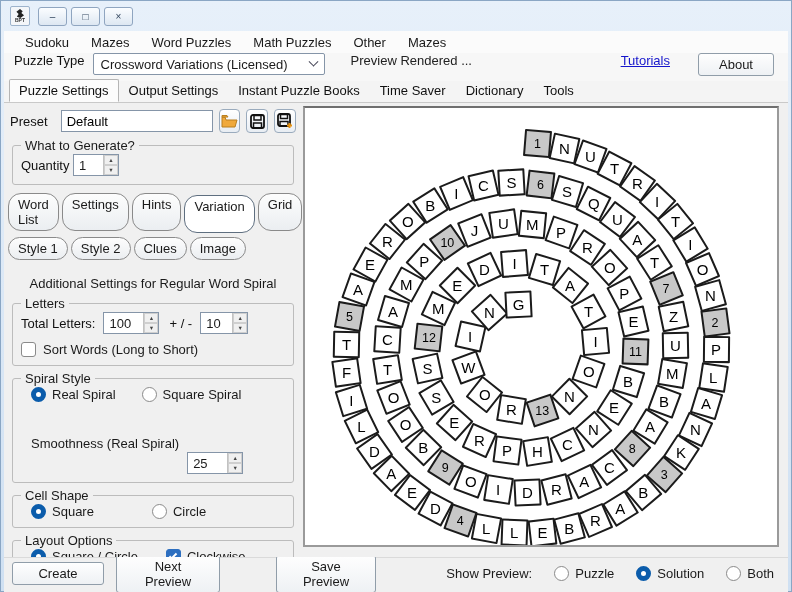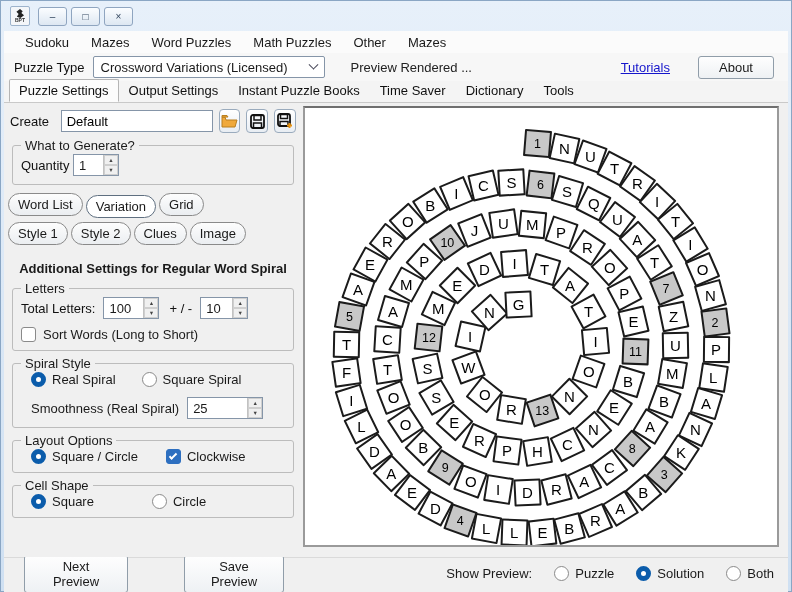--- a/index.html
+++ b/index.html
@@ -17,21 +17,21 @@
   .win-btns { display:flex; gap:4px; }
   .win-btn { width:29px; height:19px; border:1px solid #8fa5c0; border-radius:3px;
              background:linear-gradient(#fbfdff,#dde7f2); display:flex; align-items:center; justify-content:center;
              font-size:10px; color:#33465e; }
 
   
   .menubar { height:22px; background:#fbfbfb; display:flex; align-items:center; padding-left:10px; }
   .menu-item { padding:2px 11px; }
 
   
-  .toolbar { height:28px; background:#f7f7f7; display:flex; align-items:center; padding:0 10px; }
+  .toolbar { height:28px; background:#f7f7f7; display:flex; align-items:flex-start; padding:0 10px; }
   .lbl { color:#111; }
   .combo { display:inline-flex; align-items:center; border:1px solid #8595a8; border-radius:2px; background:#fff; height:22px; padding:0 7px; }
   .combo .val { flex:1; }
   .chev { width:7px; height:7px; border-right:1.6px solid #445; border-bottom:1.6px solid #445; transform:rotate(45deg) translate(-2px,-2px); margin-left:9px; }
   .toolbar .combo { width:232px; margin-left:8px; }
   .status-text { margin-left:26px; color:#222; }
   .spacer { flex:1; }
   .link { color:#1515cc; text-decoration:underline; margin-right:28px; }
   .push-btn { border:1px solid #909da9; border-radius:3px; background:linear-gradient(#fefefe,#eef1f4); padding:3px 15px; text-align:center; }
   .about-btn { width:76px; margin-right:4px; }
@@ -63,38 +63,38 @@
   .spinner .val { display:flex; align-items:center; padding:0 5px; flex:1; }
   .spin-col { display:flex; flex-direction:column; width:15px; border-left:1px solid #c2c2c2; }
   .spin-btn { flex:1; background:#f0f0f0; border:1px solid #cfcfcf; display:flex; align-items:center; justify-content:center;
               font-size:5.5px; color:#444; line-height:4px; }
   .sp-qty { width:46px; }
 
   .subtabs { display:flex; gap:3px; margin:8px 4px 0; }
   .btn3d { border:1px solid #8a8a8a; border-radius:13px; background:linear-gradient(#fdfdfd,#ebeef1); padding:3px 9px; }
   .btn3d.pressed { background:#ffffff; border-color:#5f6f80; transform:translateY(2px); }
 
-  .add-title { text-align:center; margin-top:16px;font-weight:bold; }
+  .add-title { text-align:center; margin-top:16px; }
 
   .gb-letters .row2 { margin-top:8px; gap:7px; }
   .sp-total { width:56px; margin-left:8px; }
   .sp-pm { width:48px; margin-left:8px; }
   .pm-lbl { margin-left:10px; }
 
   .radio { width:15px; height:15px; border-radius:50%; border:1px solid #8a8a8a; background:#fff; flex:0 0 auto; }
   .radio.on { border:5px solid #0b5cab; }
   .checkbox { width:15px; height:15px; border:1px solid #8a8a8a; border-radius:3px; background:#fff;
               display:flex; align-items:center; justify-content:center; flex:0 0 auto; }
   .checkbox.on { background:#2d6fc0; border-color:#2d6fc0; }
   .check-mark { width:8px; height:4px; border-left:2px solid #fff; border-bottom:2px solid #fff; transform:rotate(-45deg) translate(1px,-1px); }
   .opt { display:flex; align-items:center; gap:6px; }
 
   .gb-spiral .row1 { gap:26px; padding-left:10px; }
   .gb-spiral .row2 { margin-top:10px; padding-left:10px; gap:8px; }
-  .sp-smooth { width:76px; }
+  .sp-smooth { width:56px;margin-top:40px; }
   .gb-cell .row1 { gap:58px; padding-left:10px; }
   .gb-layout .row1 { gap:28px; padding-left:10px; }
 
   
   .preview-panel { position:absolute; left:299px; top:3px; width:476px; height:441px; background:#fff;
                    border:2px solid #9a9a9a; border-top-color:#6f6f6f; overflow:hidden; }
   .tile { position:absolute; width:27px; height:27px; background:#fff; border:2px solid #1b1b1b; border-radius:1px;
           display:flex; align-items:center; justify-content:center; }
   .tile.num { background:#c8c8c8; }
   .tile .tl { font-size:15px; color:#000; }
@@ -153,21 +153,21 @@
     <div class="tab">Time Saver</div>
     <div class="tab">Dictionary</div>
     <div class="tab">Tools</div>
   </div>
 
   <div class="content">
 
     <div class="left-panel">
 
       <div class="row preset-row">
-        <span class="lbl">Create</span>
+        <span class="lbl">Preset</span>
         <input value="Default" style="">
         <div class="icon-btn">
           <svg width="17" height="14" viewBox="0 0 17 14">
             <path d="M1 3 L1 13 L14 13 L16 6 L5 6 L4 3 Z" fill="#f0a93c" stroke="#b97f1f" stroke-width="1"></path>
             <path d="M1 3 L1 1.5 L6 1.5 L7 3 Z" fill="#f0a93c" stroke="#b97f1f" stroke-width="1"></path>
           </svg>
         </div>
         <div class="icon-btn">
           <svg width="15" height="15" viewBox="0 0 15 15">
             <rect x="1" y="1" width="13" height="13" rx="2" fill="none" stroke="#111" stroke-width="1.8"></rect>
@@ -194,20 +194,22 @@
             <span class="spin-col">
                 <span class="spin-btn">▲</span>
                 <span class="spin-btn">▼</span>
               </span>
           </div>
         </div>
       </div>
 
       <div class="subtabs">
         <div class="btn3d">Word List</div>
+        <div class="btn3d">Settings</div>
+        <div class="btn3d">Hints</div>
         <div class="btn3d pressed">Variation</div>
         <div class="btn3d">Grid</div>
       </div>
       <div class="subtabs" style="margin-top:6px;">
         <div class="btn3d">Style 1</div>
         <div class="btn3d">Style 2</div>
         <div class="btn3d">Clues</div>
         <div class="btn3d">Image</div>
       </div>
 
@@ -256,51 +258,51 @@
           <div class="spinner sp-smooth">
             <span class="val">25</span>
             <span class="spin-col">
                 <span class="spin-btn">▲</span>
                 <span class="spin-btn">▼</span>
               </span>
           </div>
         </div>
       </div>
 
+      <div class="groupbox gb-cell">
+        <span class="legend">Cell Shape</span>
+        <div class="row row1">
+          <div class="opt">
+            <div class="radio on"></div>
+            <span>Square</span>
+          </div>
+          <div class="opt">
+            <div class="radio"></div>
+            <span>Circle</span>
+          </div>
+        </div>
+      </div>
+
       <div class="groupbox gb-layout">
         <span class="legend">Layout Options</span>
         <div class="row row1">
           <div class="opt">
             <div class="radio on"></div>
             <span>Square / Circle</span>
           </div>
           <div class="opt">
             <div class="checkbox on">
                 <span class="check-mark"></span>
               </div>
             <span>Clockwise</span>
           </div>
         </div>
 
       </div>
 
-      <div class="groupbox gb-cell">
-        <span class="legend">Cell Shape</span>
-        <div class="row row1">
-          <div class="opt">
-            <div class="radio on"></div>
-            <span>Square</span>
-          </div>
-          <div class="opt">
-            <div class="radio"></div>
-            <span>Circle</span>
-          </div>
-        </div>
-      </div>
-
     </div>
 
     <div class="preview-panel">
       <div style="position:absolute; inset:0;">
           <div class="tile num" style="left: 219.045px; top: 22.1688px; transform: rotate(4.6deg); background: rgb(200, 200, 200); border-color: rgb(27, 27, 27);">
             <span class="tl" style="transform: rotate(-4.6deg);">1</span>
           </div>
           <div class="tile" style="left: 245.75px; top: 26.9899px; transform: rotate(12.2deg); background: rgb(255, 255, 255); border-color: rgb(27, 27, 27);">
             <span class="tl" style="transform: rotate(-12.2deg);">N</span>
           </div>
@@ -621,20 +623,21 @@
           </div>
           <div class="tile" style="left: 200.362px; top: 182.822px; transform: rotate(87.2deg); background: rgb(255, 255, 255); border-color: rgb(27, 27, 27);">
             <span class="tl" style="transform: rotate(-87.2deg);">G</span>
           </div>
         </div>
     </div>
 
   </div>
 
   <div class="footer">
+    <div class="push-btn create-btn">Create</div>
     <div class="push-btn next-btn">Next Preview</div>
     <div class="push-btn save-btn">Save Preview</div>
     <span class="show-label">Show Preview:</span>
     <div class="opt">
       <div class="radio"></div>
       <span>Puzzle</span>
     </div>
     <div class="opt">
       <div class="radio on"></div>
       <span>Solution</span>

